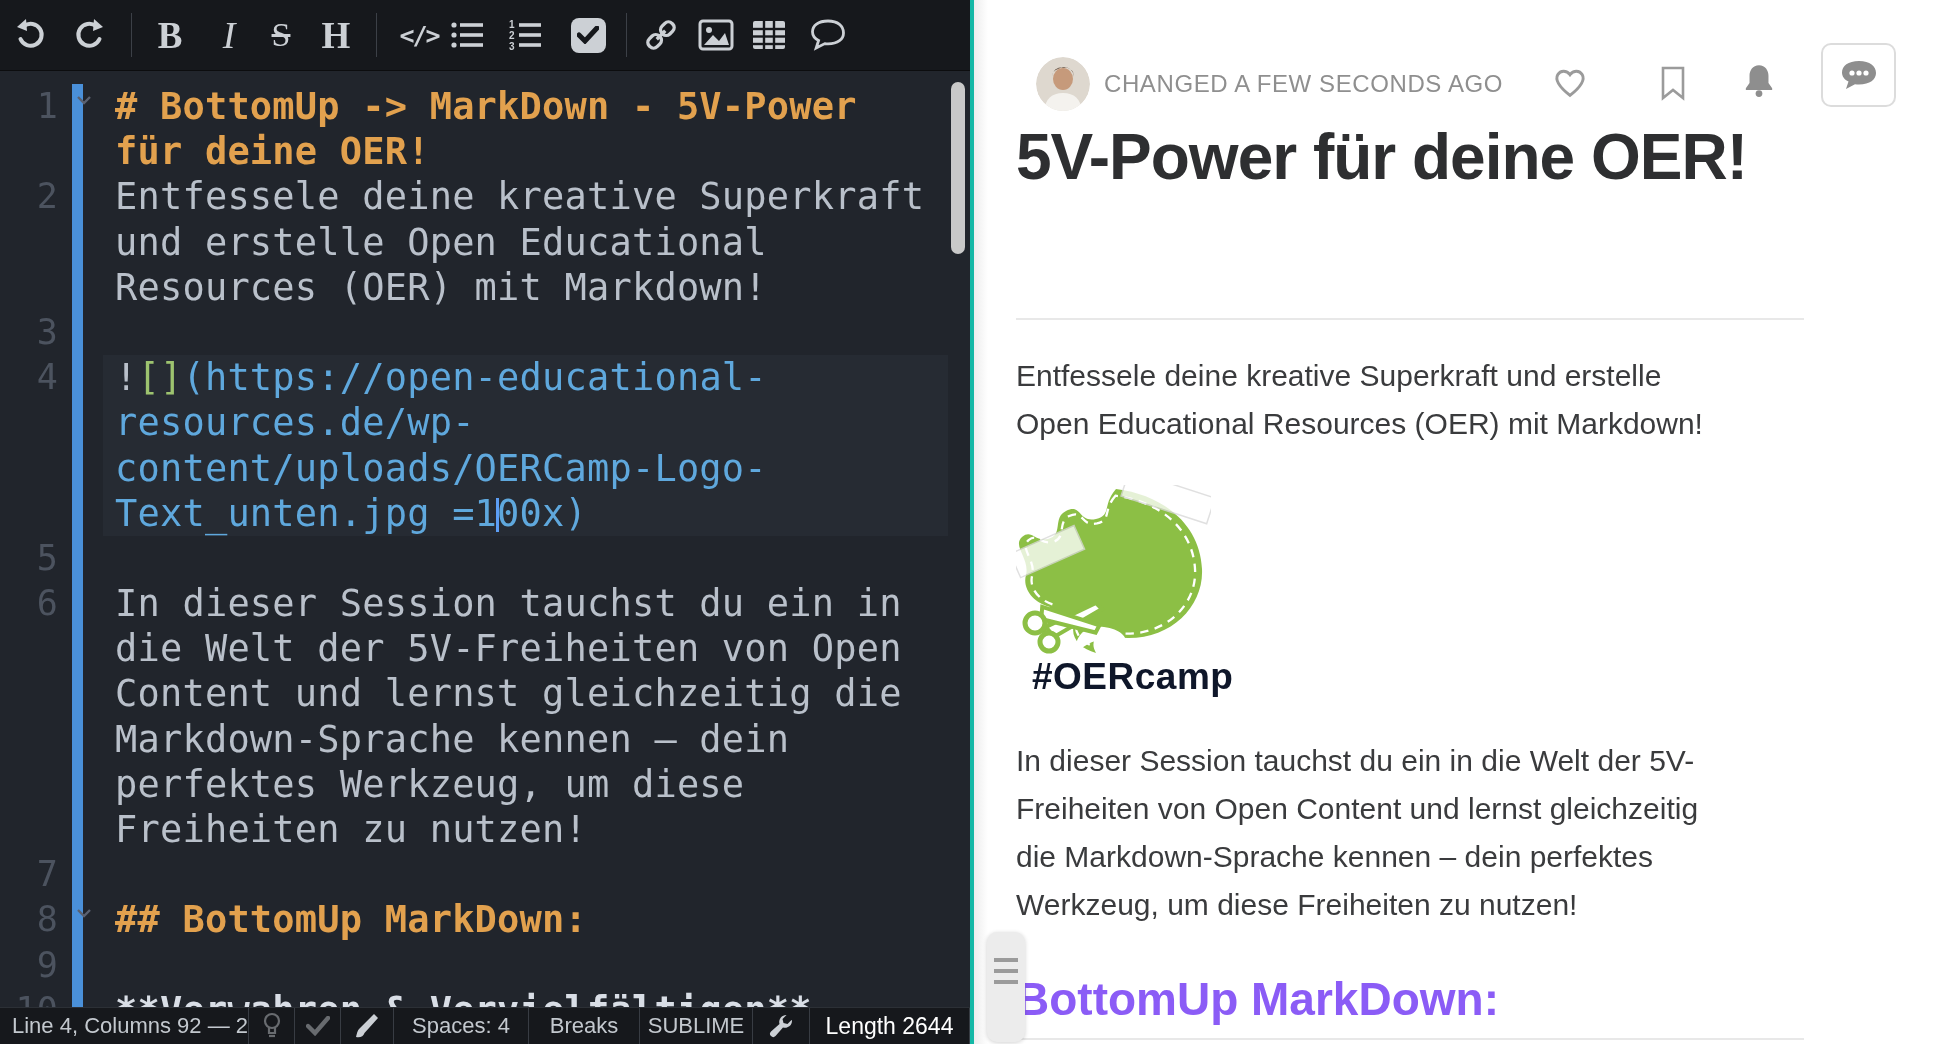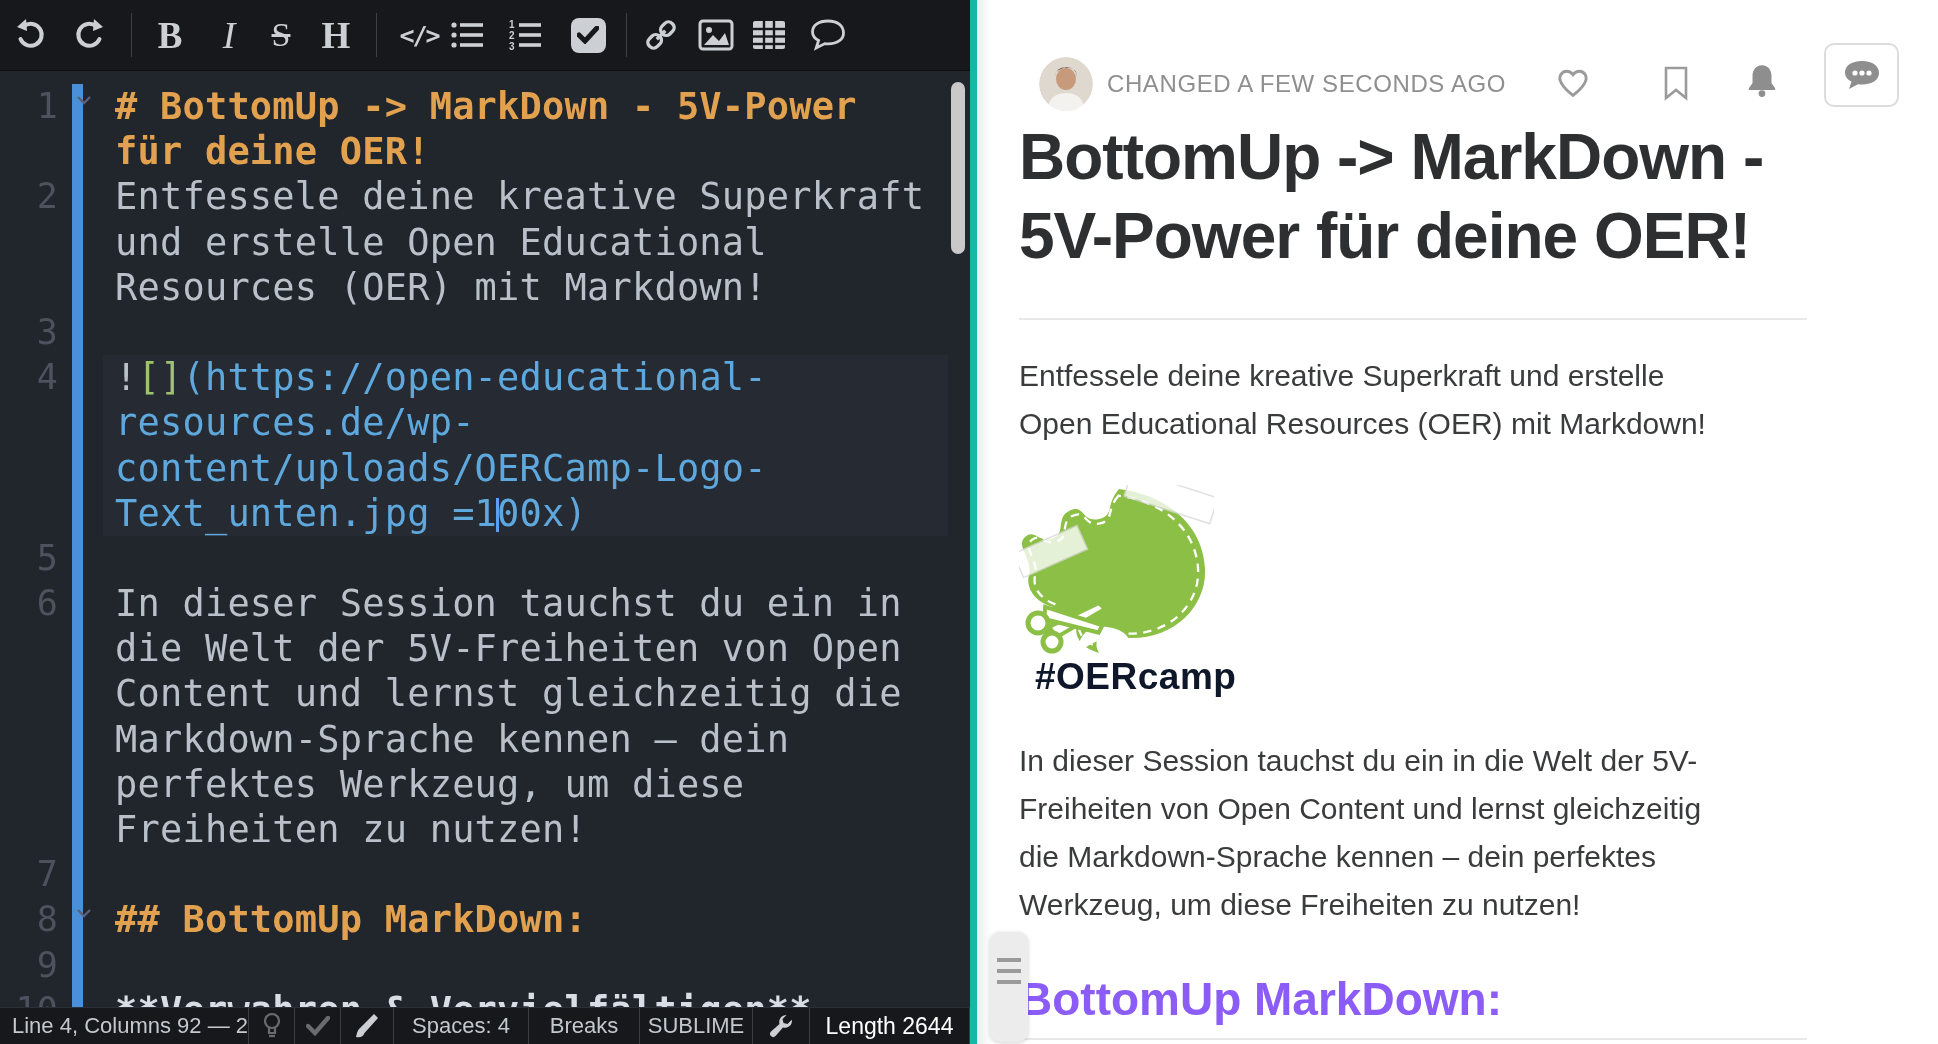--- a/index.html
+++ b/index.html
@@ -39,21 +39,21 @@
 
   .status-bar{position:absolute;left:0;bottom:0;width:970px;height:36px;background:#16181c;border-top:1px solid #2c3036;
               display:flex;color:#c3c8ce;font-size:22px;}
   .sseg{height:36px;display:flex;align-items:center;border-right:1px solid #383c43;box-sizing:border-box;flex:none;overflow:hidden;white-space:nowrap;}
   .sseg.textpad{padding-left:12px;}
   .sseg.center{justify-content:center;}
   .sseg .dim{opacity:0.45;}
   .sseg.bright{color:#ffffff;font-size:23px;}
 
   
-  .preview{position:absolute;left:970px;top:0;width:968px;height:1044px;background:#fff;border-left:7px solid #14b8a6;box-sizing:border-box;}
+  .preview{position:absolute;left:970px;top:0;width:968px;height:1044px;background:#fff;border-left:4px solid #14b8a6;box-sizing:border-box;}
   .preview::before{content:"";position:absolute;left:0;top:0;bottom:0;width:14px;background:linear-gradient(to right,#ededed,#ffffff);}
   .pv-avatar{position:absolute;left:62px;top:57px;width:54px;height:54px;border-radius:50%;overflow:hidden;}
   .pv-meta{position:absolute;left:130px;top:70px;font-size:24px;color:#8f8f8f;letter-spacing:0.6px;}
   .pv-ic{position:absolute;top:66px;color:#9b9b9b;}
   .pv-comment-btn{position:absolute;left:847px;top:43px;width:75px;height:64px;border:2px solid #dcdcdc;border-radius:10px;
                   box-sizing:border-box;display:flex;align-items:center;justify-content:center;background:#fff;}
   .pv-h1{position:absolute;left:42px;top:118px;width:800px;font-size:64px;line-height:79px;font-weight:bold;color:#2e2f31;letter-spacing:-1px;}
   .pv-hr1{position:absolute;left:42px;top:318px;width:788px;height:2px;background:#e8e8e8;}
   .pv-p1{position:absolute;left:42px;top:352px;width:800px;font-size:30px;line-height:48px;color:#3a3b3d;}
   .pv-logo{position:absolute;left:42px;top:485px;}
@@ -293,21 +293,20 @@
     <div class="pv-comment-btn">
       <svg width="40" height="32" viewBox="0 0 40 32">
         <path d="M20 2 C9 2 3 7 3 13.5 C3 17.5 5.5 20.8 9.5 22.6 L7 30 L16 25.2 C17.3 25.4 18.6 25.5 20 25.5 C31 25.5 37 20.5 37 14 C37 7 31 2 20 2 Z" fill="#8e8e8e"></path>
         <circle cx="13" cy="14" r="2.6" fill="#fff"></circle>
         <circle cx="20" cy="14" r="2.6" fill="#fff"></circle>
         <circle cx="27" cy="14" r="2.6" fill="#fff"></circle>
       </svg>
     </div>
 
     <div class="pv-h1">
-      <div>BottomUp -&gt; MarkDown -</div>
       <div>5V-Power für deine OER!</div>
     </div>
     <div class="pv-hr1"></div>
 
     <div class="pv-p1">
       <div>Entfessele deine kreative Superkraft und erstelle</div>
       <div>Open Educational Resources (OER) mit Markdown!</div>
     </div>
 
     <div class="pv-logo">

